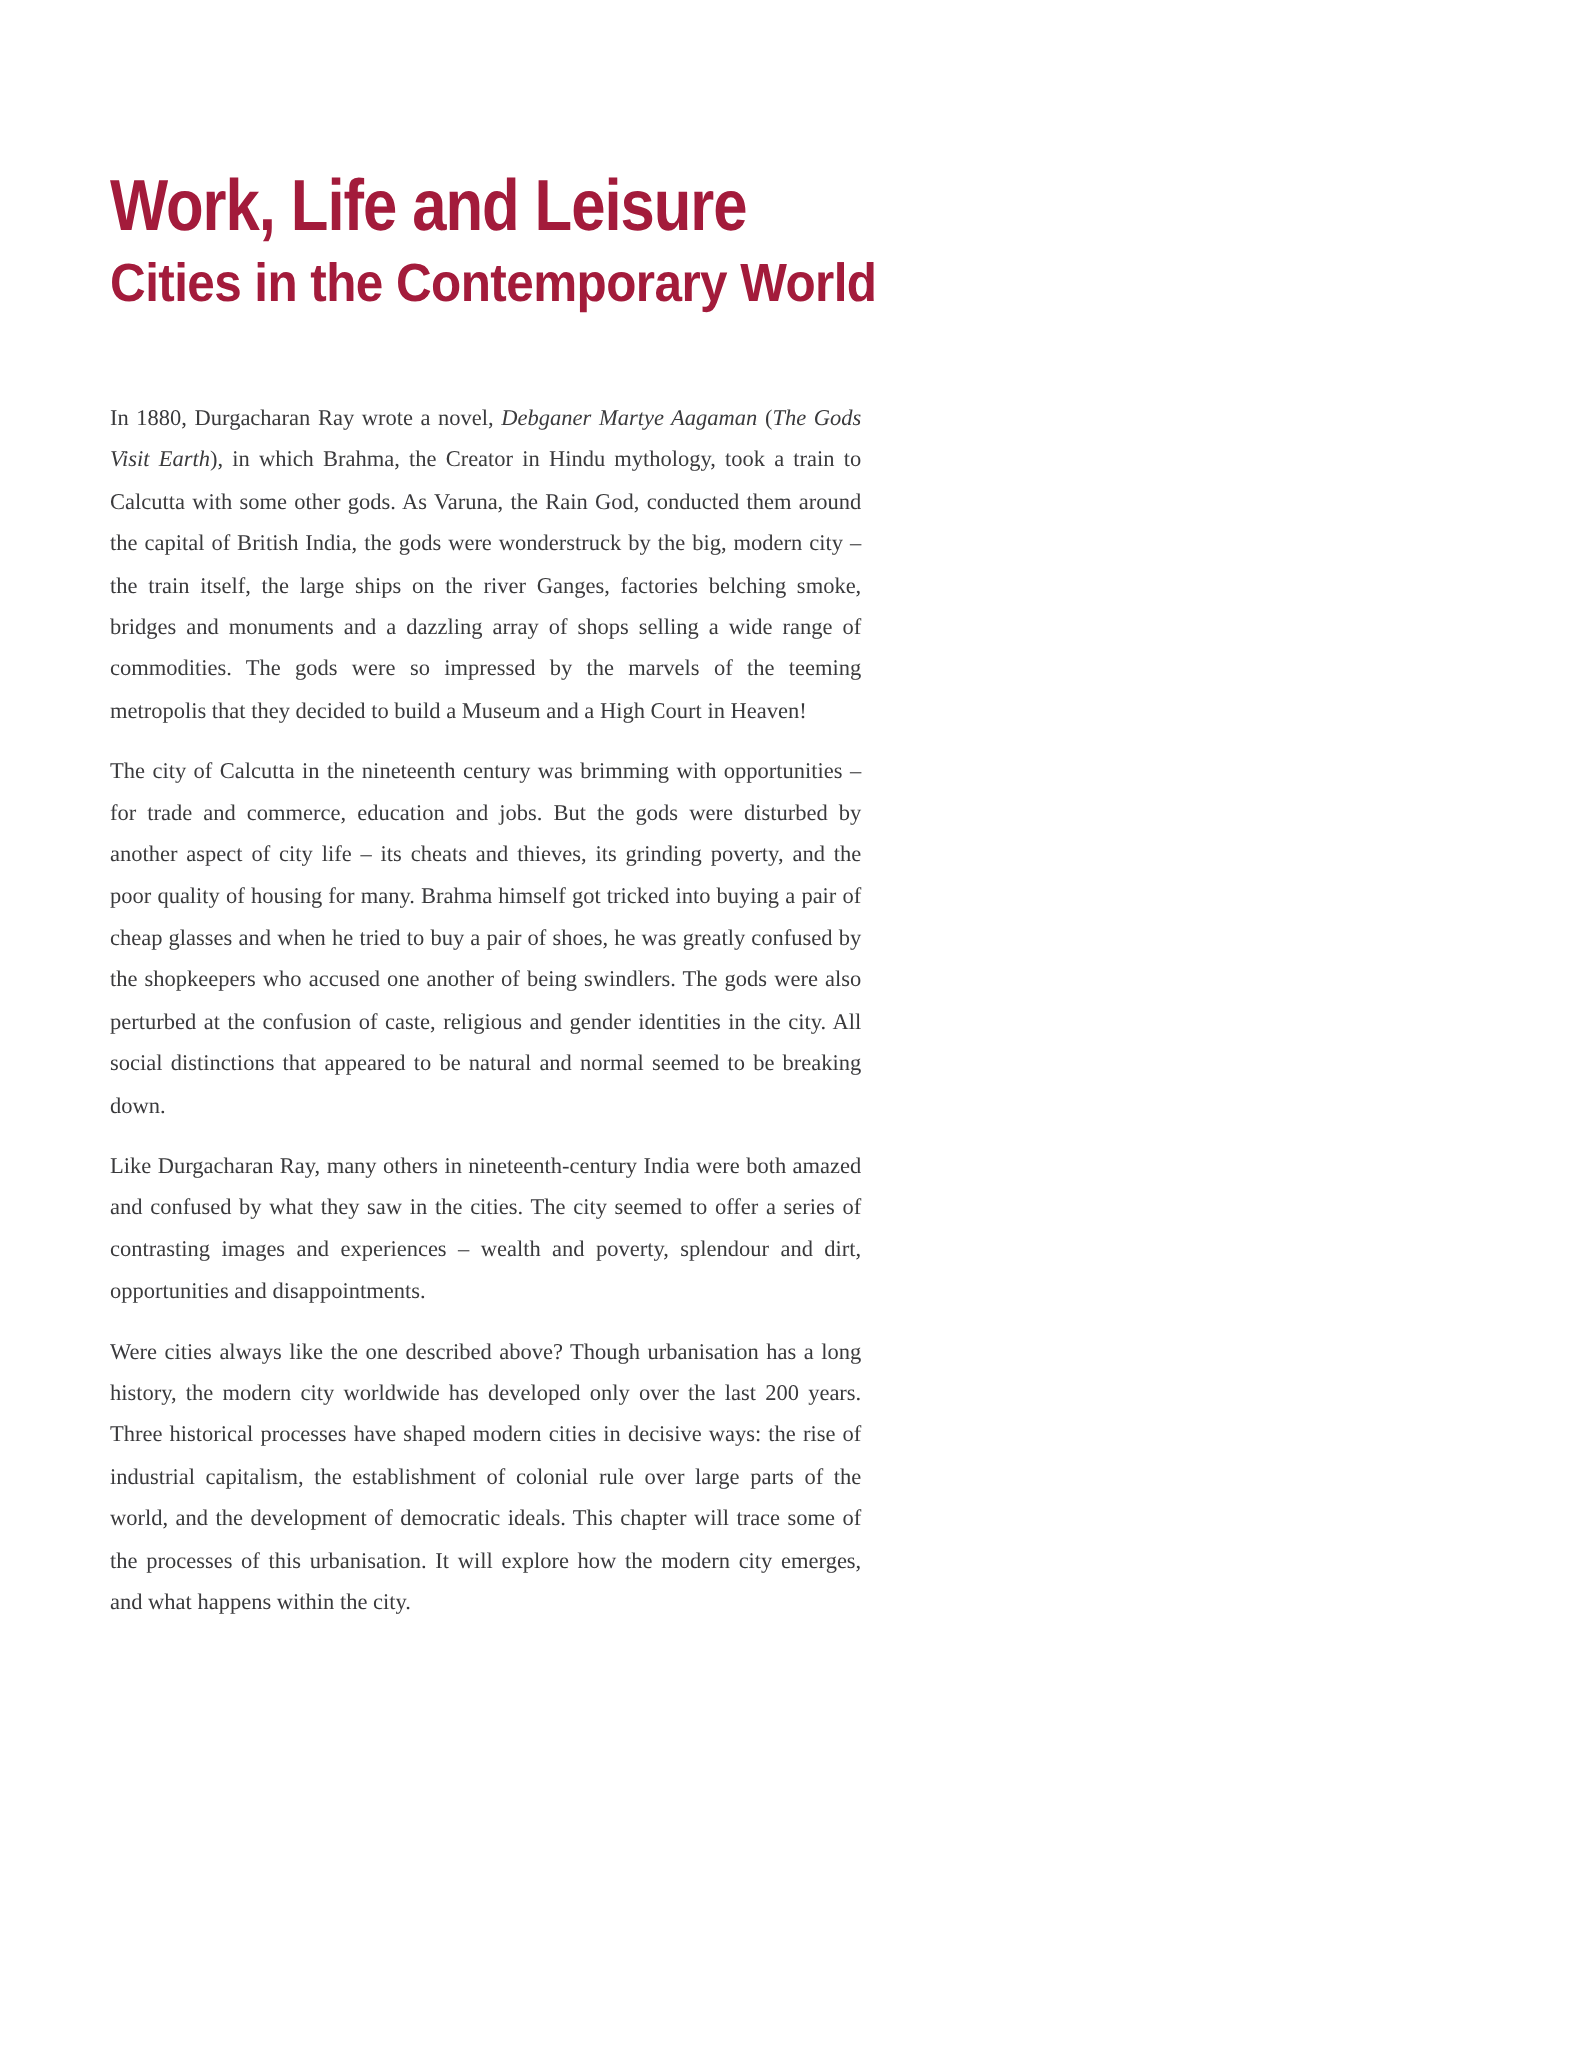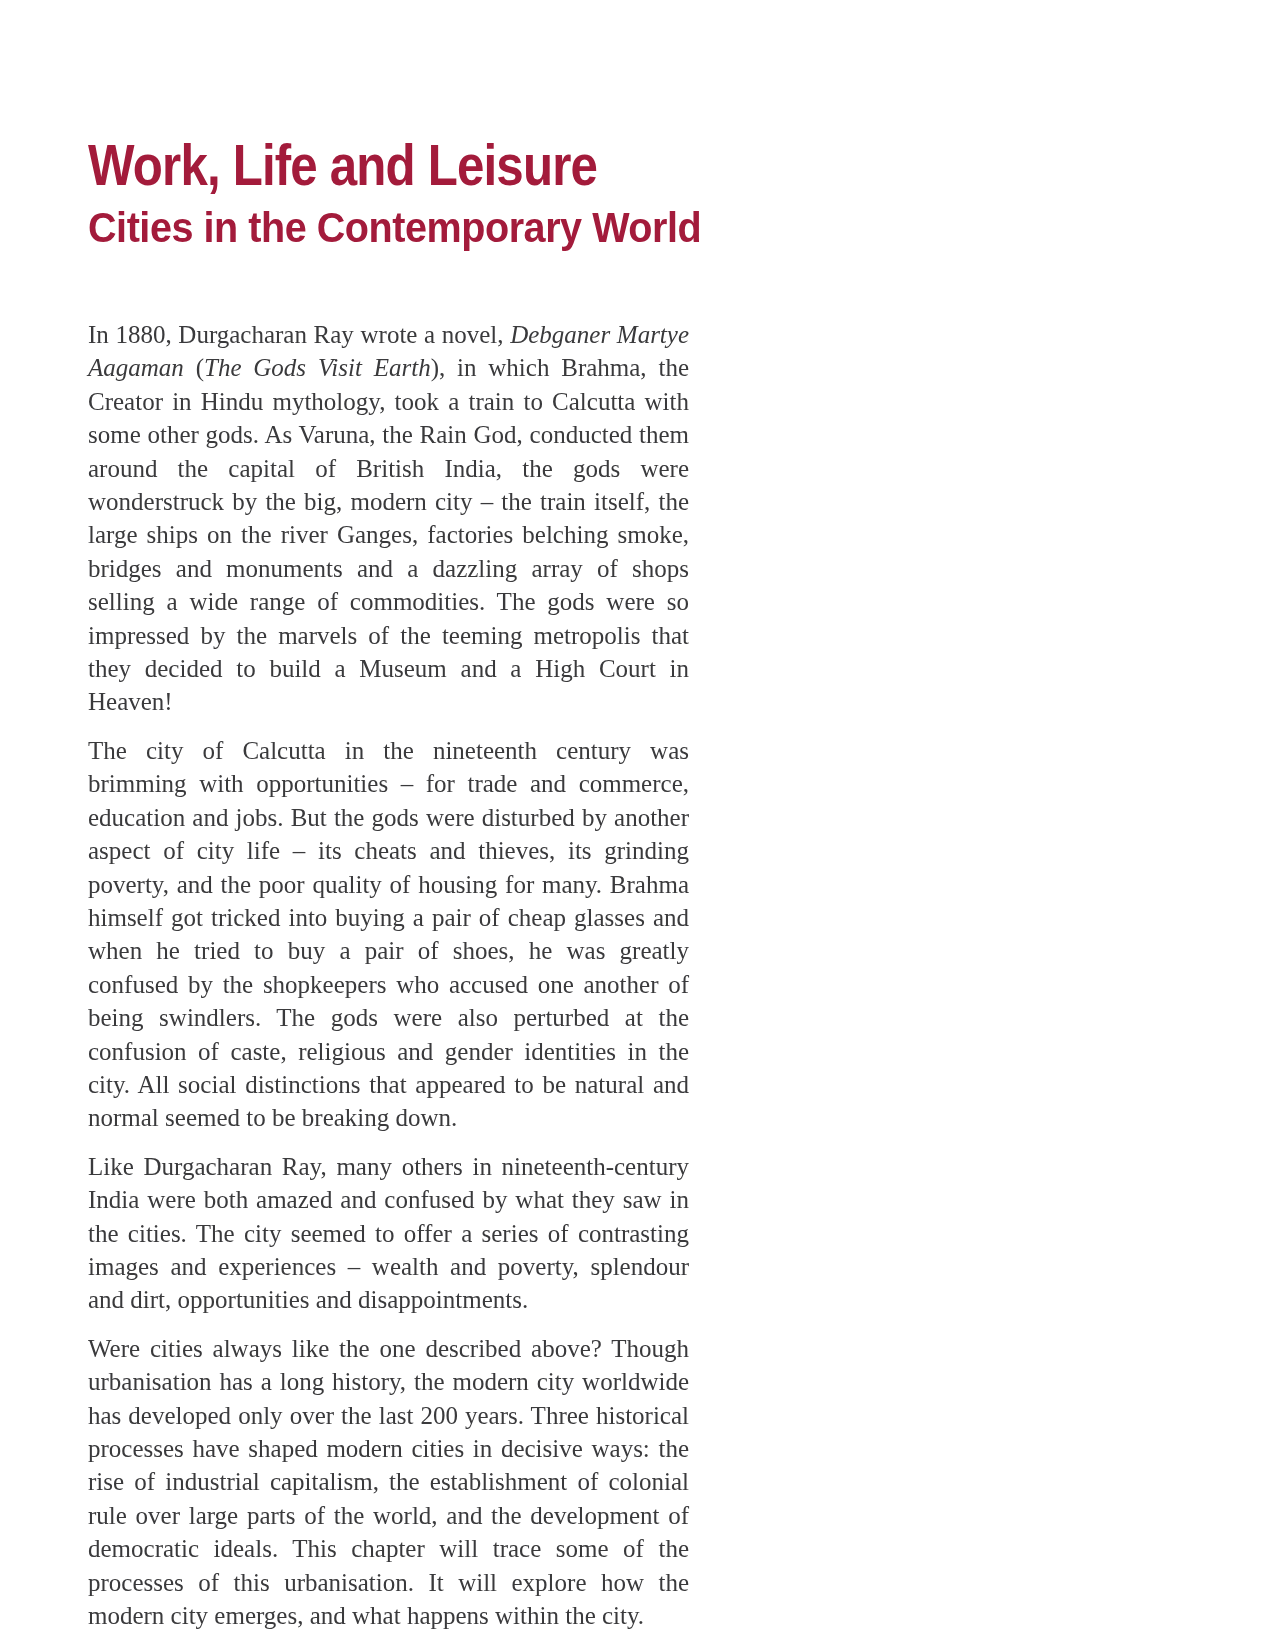--- a/index.html
+++ b/index.html
@@ -31,21 +31,21 @@
     transform:scaleX(0.92); transform-origin:0 50%;
   }
 
   
   .body-text {
     position:absolute; left:88px; top:318px; width:601px;
   }
   .body-text p {
     margin:0 0 15px 0;
     font-family:"Liberation Serif", serif;
-    font-size:25px; line-height:33.4px;
+    font-size:18px; line-height:33.4px;
     color:var(--body-text);
     text-align:justify;
   }
   .body-text em { font-style:italic; }
 
   
   .strip-orange {
     position:absolute; left:1120px; top:0; width:26px; height:1646px;
     background:var(--orange);
   }

